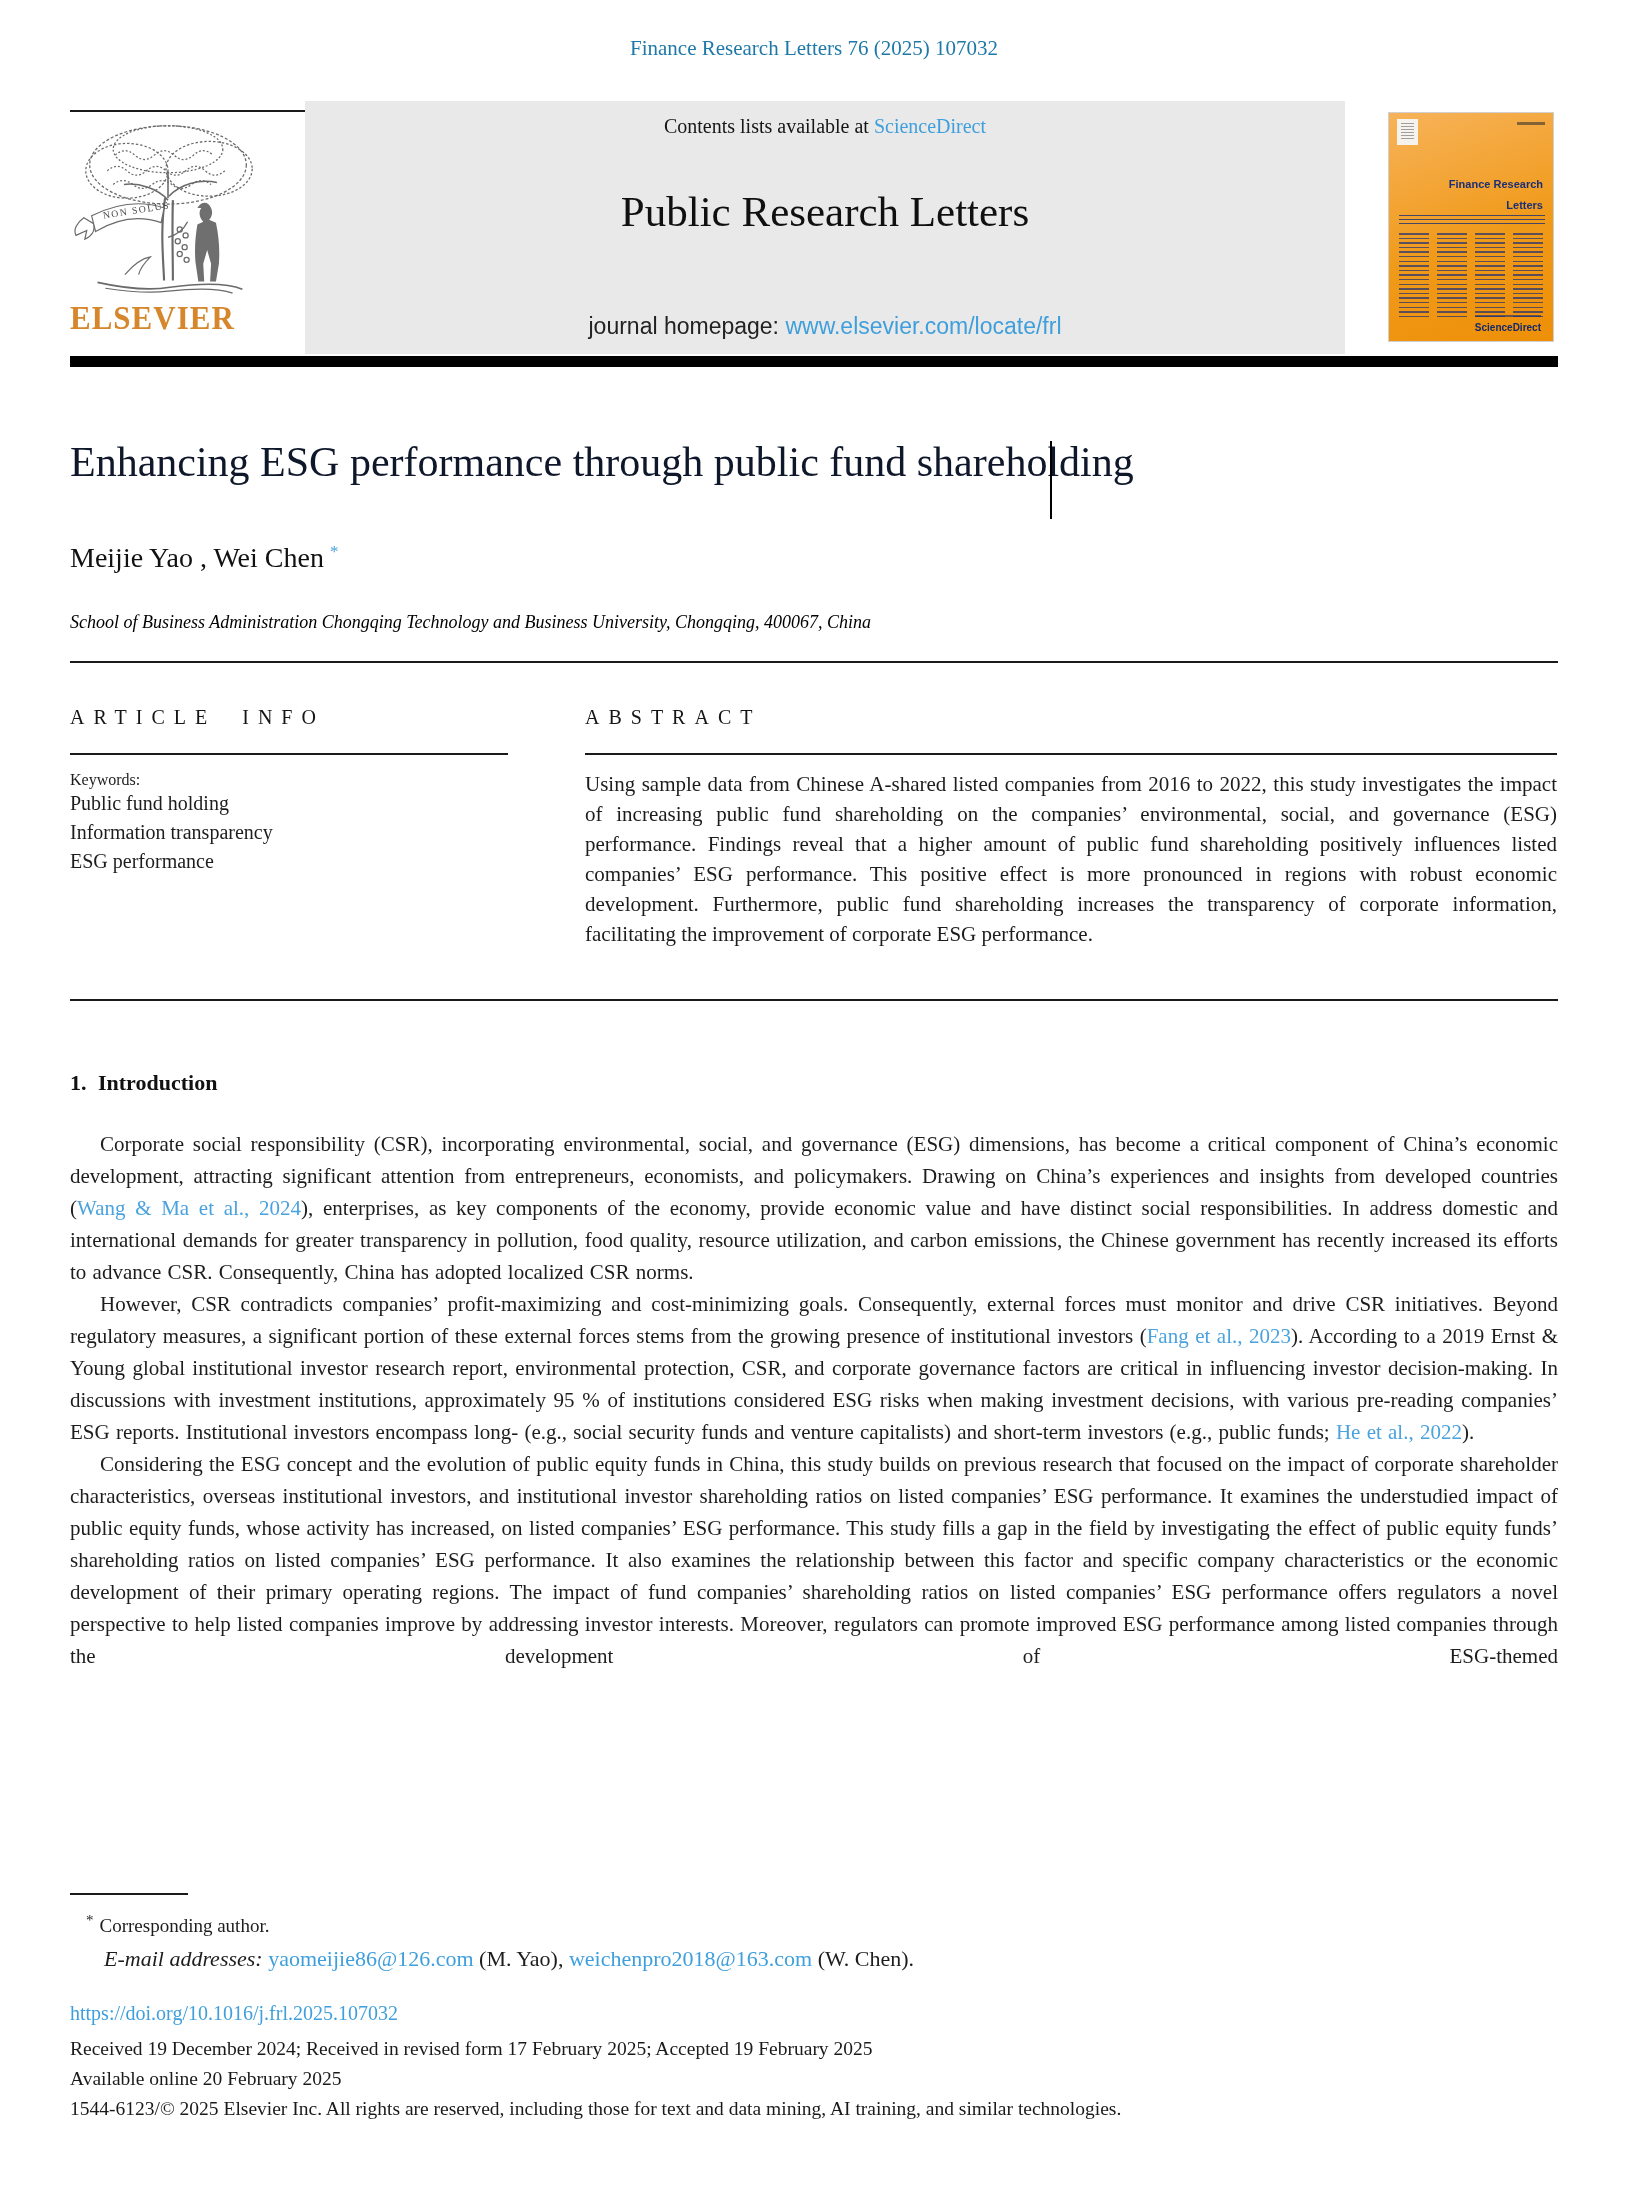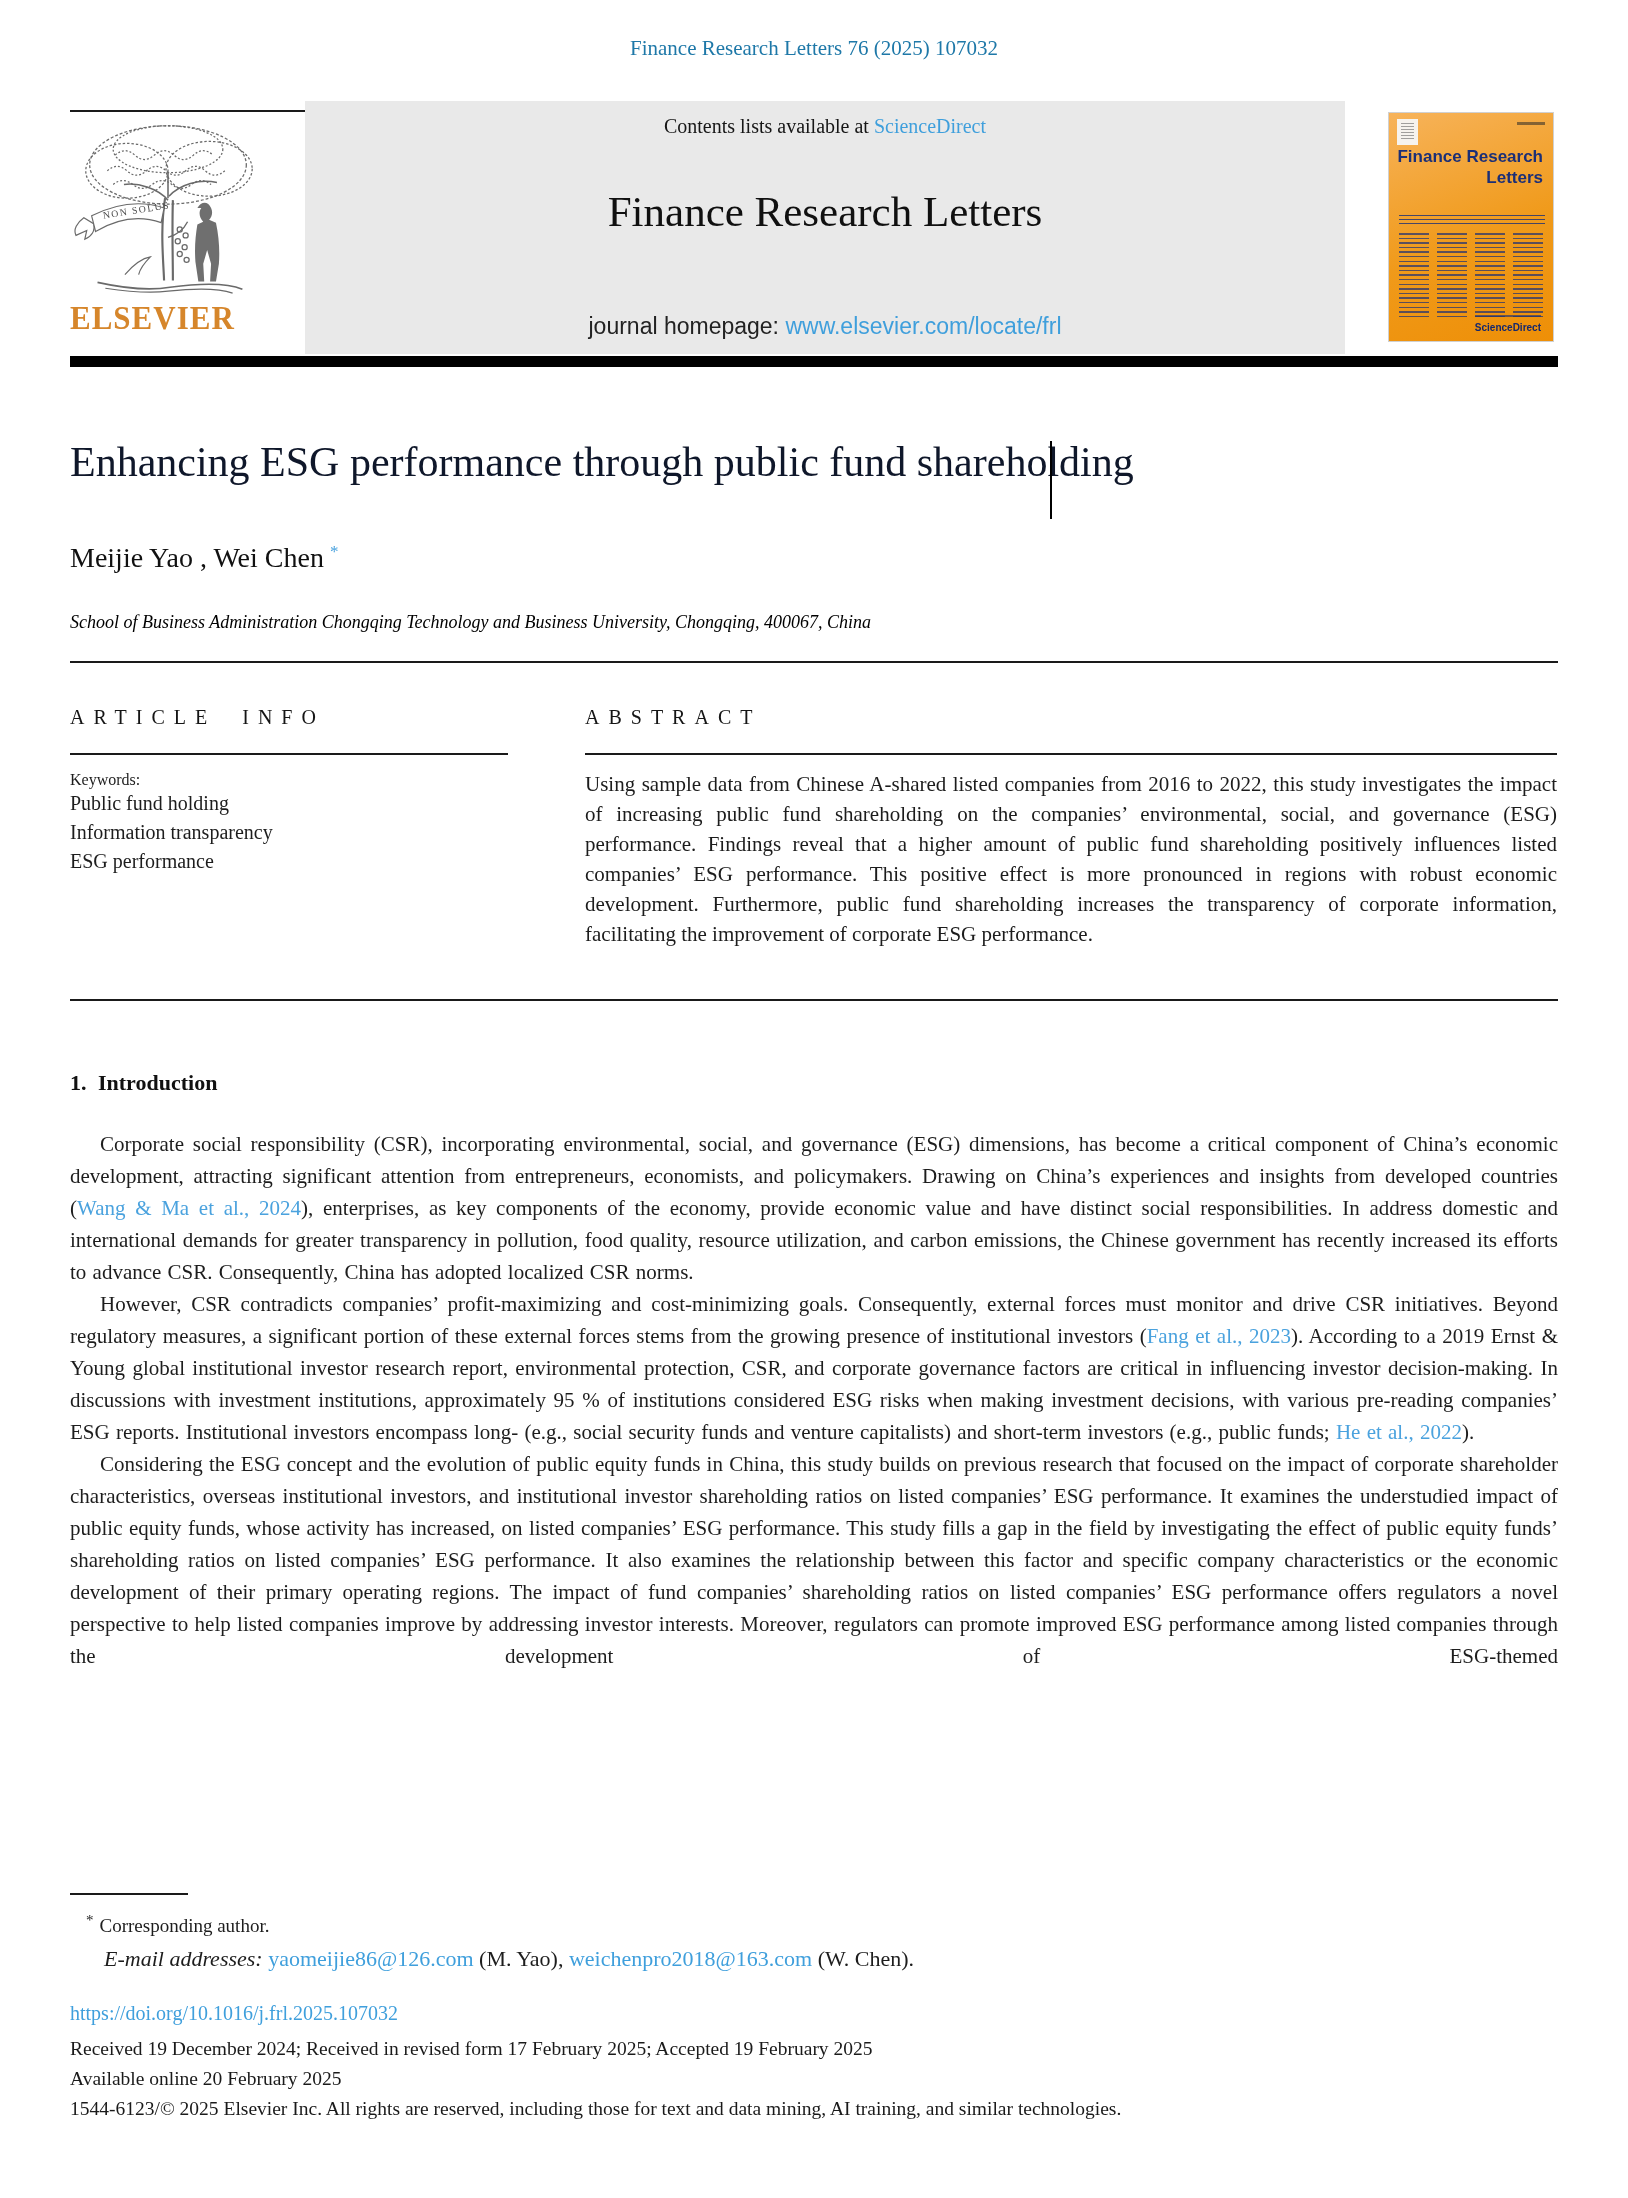--- a/index.html
+++ b/index.html
@@ -29,22 +29,22 @@
             font-family:"Liberation Sans", sans-serif; font-size:23px; color:#222;}
 
   
   .cover{position:absolute; left:1388px; top:112px; width:166px; height:230px;
          background:linear-gradient(160deg,#f7b35a 0%,#f09a1a 55%,#ee8f07 100%);
          border:1px solid #d0d0d0; box-sizing:border-box;}
   .cover-minilogo{position:absolute; left:8px; top:6px; width:21px; height:26px; background:#f6f3ee;
          background-image:repeating-linear-gradient(to bottom, rgba(90,90,90,.55) 0 1px, transparent 1px 3px);
          background-size:13px 18px; background-repeat:no-repeat; background-position:4px 4px;}
   .cover-issn{position:absolute; right:8px; top:9px; width:28px; height:3px; background:rgba(40,40,40,.55);}
-  .cover-title{position:absolute; right:10px; top:33px; width:150px; text-align:right;
-         color:#1b2f77; font-weight:bold; font-size:17px; line-height:21px;
+  .cover-title{position:absolute; right:10px; top:61px; width:150px; text-align:right;
+         color:#1b2f77; font-weight:bold; font-size:11px; line-height:21px;
          font-family:"Liberation Sans", sans-serif;}
   .cover-edhead{position:absolute; left:10px; top:102px; width:146px; height:11px;
          background:repeating-linear-gradient(to bottom, rgba(27,47,119,.8) 0 1.5px, transparent 1.5px 4px);}
   .cover-col{position:absolute; top:120px; height:84px; width:30px;
          background:repeating-linear-gradient(to bottom, rgba(27,47,119,.7) 0 1.5px, transparent 1.5px 4.6px);}
   .cover-col.c1{left:10px;} .cover-col.c2{left:48px;} .cover-col.c3{left:86px;} .cover-col.c4{left:124px;}
   .cover-sdline{position:absolute; right:12px; bottom:24px; width:66px; height:2.5px; background:rgba(27,47,119,.65);}
   .cover-sd{position:absolute; right:12px; bottom:8px; font-size:10px; font-weight:bold; color:#14286e;
          font-family:"Liberation Sans", sans-serif;}
 
@@ -126,21 +126,21 @@
       <path d="M22,104 C46,92 72,88 96,96 L93,111 C70,103 48,107 26,120 Z" fill="#ffffff" stroke="#6a6a6a" stroke-width="1.2"></path>
       <text x="34" y="107" transform="rotate(-9 34 107)" font-size="10" letter-spacing="1.5" fill="#4d4d4d">NON SOLUS</text>
     </svg>
     <div class="wordmark">ELSEVIER</div>
   </div>
 
   <div class="graybox">
     <div class="contents-line">
       <span>Contents lists available at </span><a class="link">ScienceDirect</a>
     </div>
-    <div class="jtitle">Finance Research Letters</div>
+    <div class="jtitle">Public Research Letters</div>
     <div class="homepage">
       <span>journal homepage: </span><a class="link">www.elsevier.com/locate/frl</a>
     </div>
   </div>
 
   <div class="cover">
     <div class="cover-minilogo"></div>
     <div class="cover-issn"></div>
     <div class="cover-title">
       <div>Finance Research</div>

